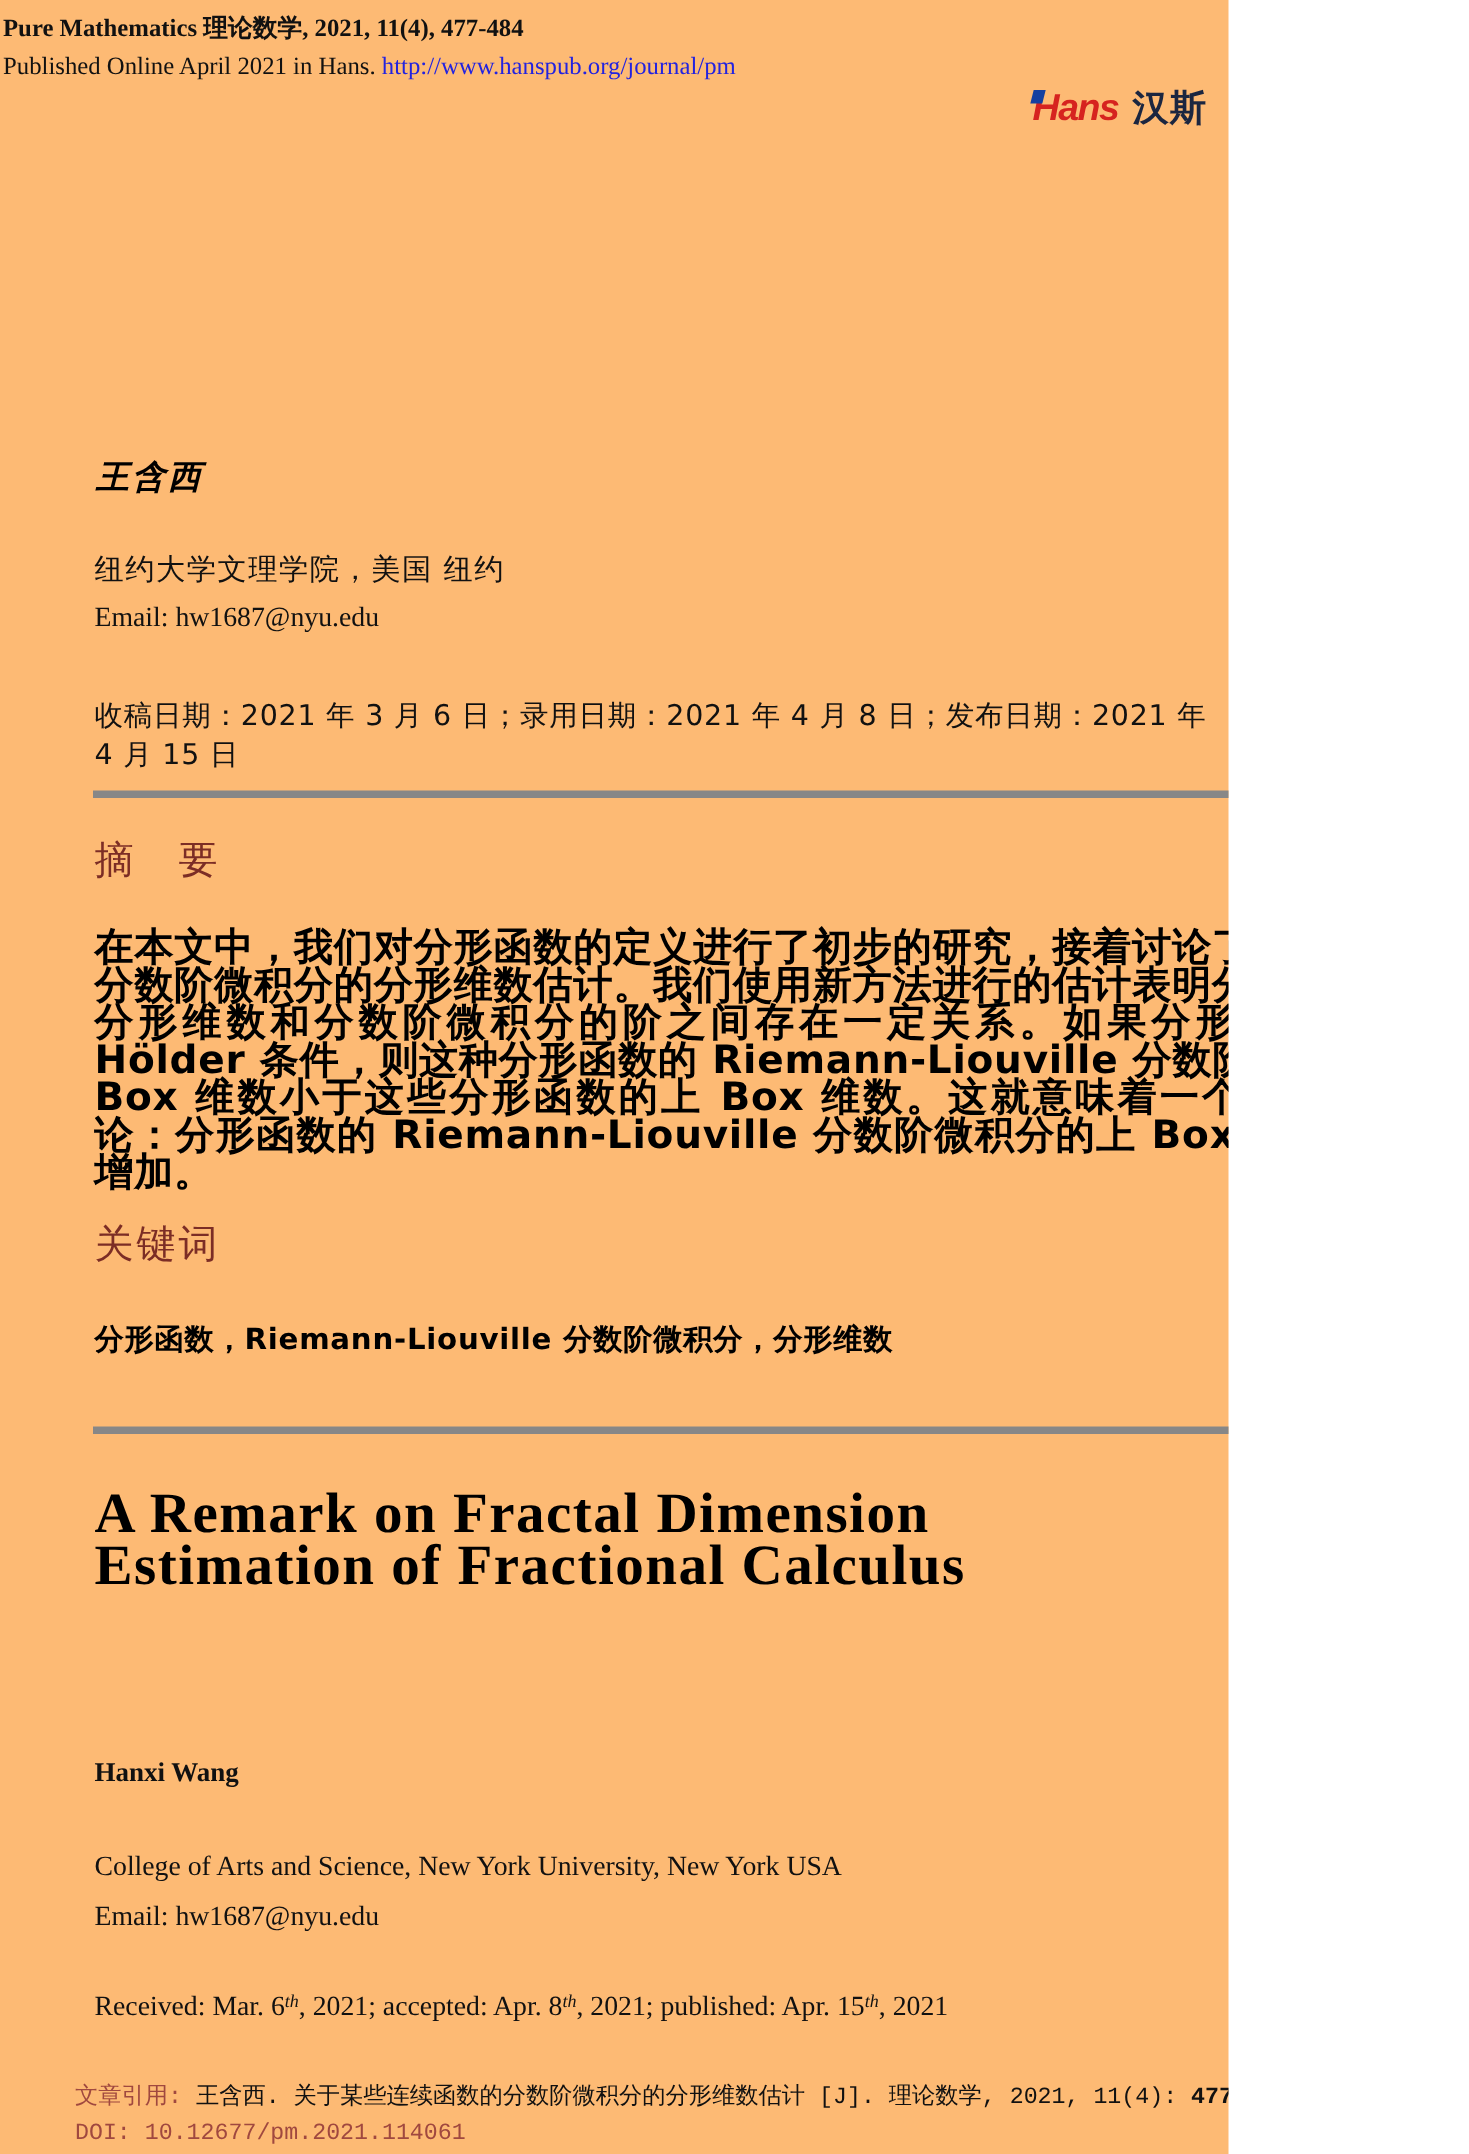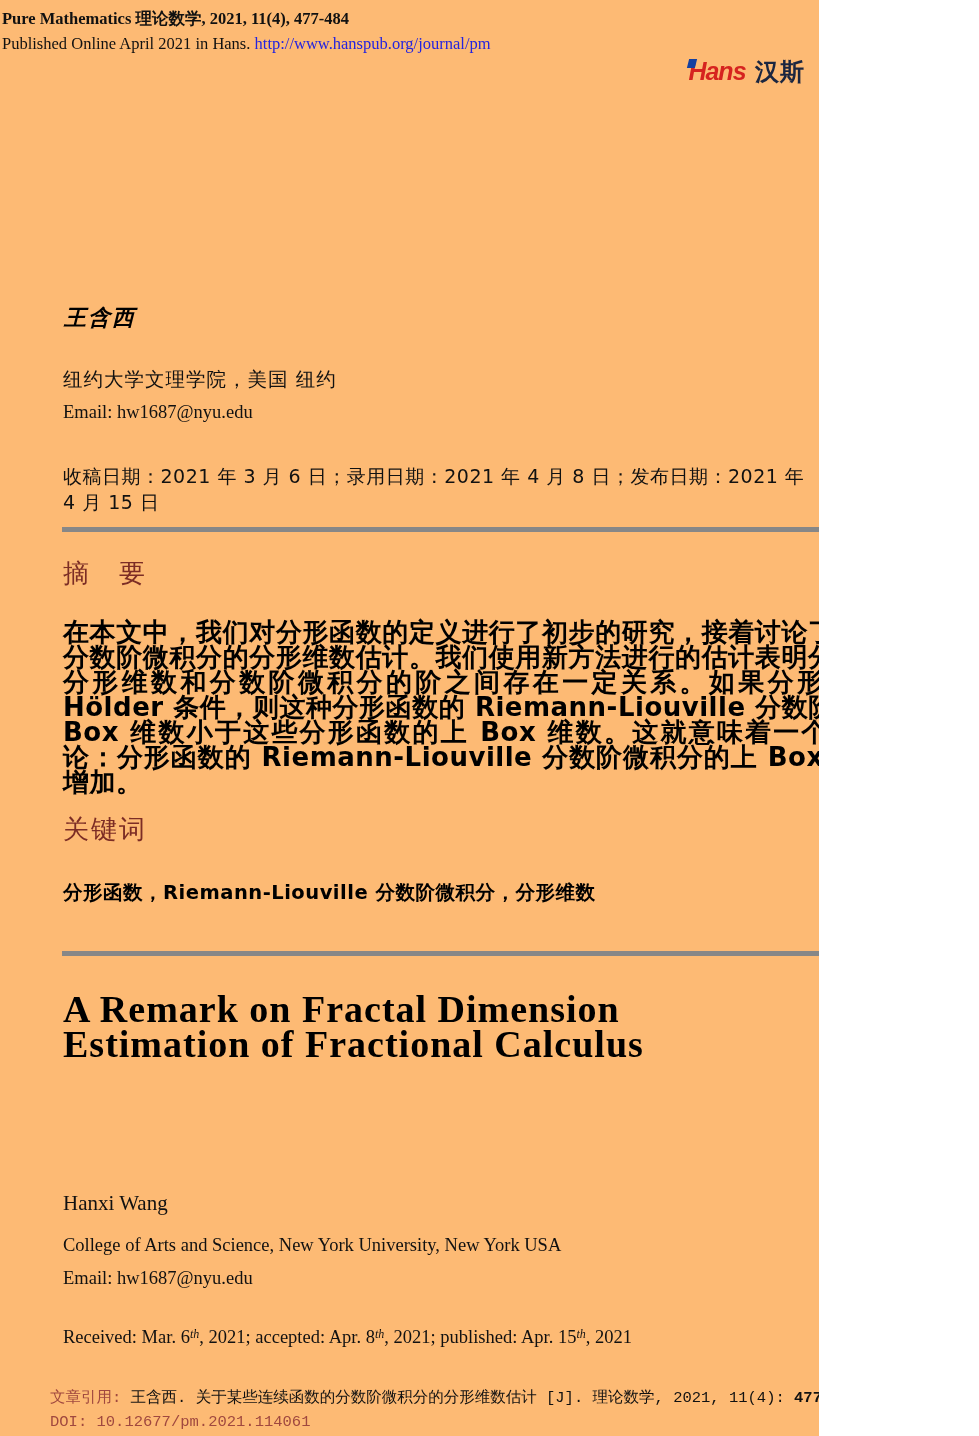--- a/index.html
+++ b/index.html
@@ -30,21 +30,21 @@
   .rule{position:absolute;left:62px;width:913px;height:5px;background:#878787;}
   .rule-1{top:527px;}
   .rule-2{top:951px;}
   .sec-head{position:absolute;left:63px;color:#7c2d25;font-size:26px;letter-spacing:2px;font-family:"DejaVu Sans","Liberation Sans",sans-serif;}
   .abs-head{top:556px;}
   .abs-body{position:absolute;left:63px;top:620px;width:878px;font-size:26px;font-weight:bold;line-height:25px;text-align:justify;letter-spacing:0.5px;color:#000;}
   .kw-head{top:812px;}
   .kw-body{position:absolute;left:63px;top:879px;width:878px;font-size:19.5px;font-weight:bold;letter-spacing:0.5px;color:#000;}
   
   .title-en{position:absolute;left:63px;top:992px;width:880px;font-size:38px;font-weight:bold;line-height:35px;letter-spacing:1px;color:#000;}
-  .author-en{position:absolute;left:63px;top:1171px;font-size:21px;font-weight:normal;margin-top:20px;}
+  .author-en{position:absolute;left:63px;top:1171px;font-size:18px;font-weight:bold;}
   .affil-en{position:absolute;left:63px;top:1235px;font-size:18.5px;}
   .email-en{position:absolute;left:63px;top:1268px;font-size:18.5px;}
   .received{position:absolute;left:63px;top:1327px;font-size:18.5px;}
   .received sup{font-size:12px;font-style:italic;vertical-align:5px;letter-spacing:0;}
   
   .footer{position:absolute;left:50px;top:1387px;width:880px;font-size:15.5px;line-height:23.5px;font-family:Liberation Mono, monospace;}
   .foot-red{color:#a0483f;}
   .foot-pages{font-weight:bold;}
 </style>
 </head>

